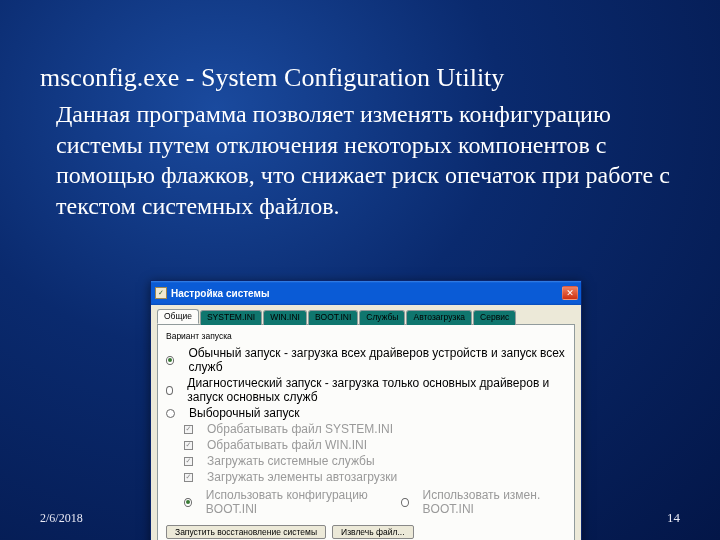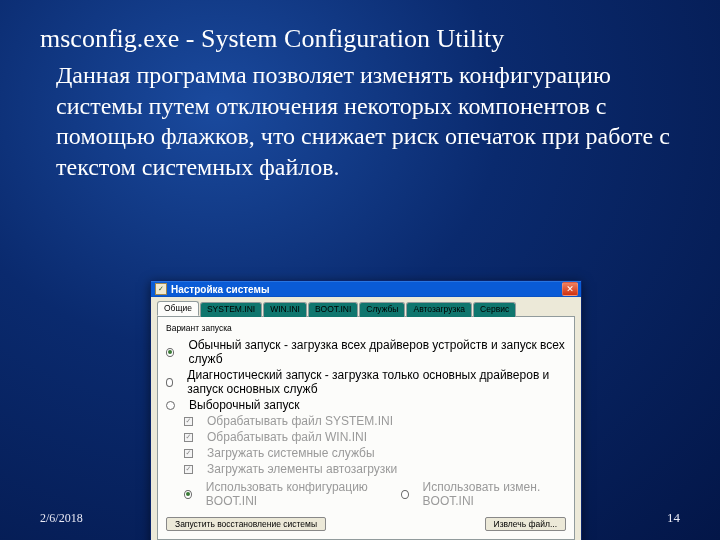--- a/index.html
+++ b/index.html
@@ -4,36 +4,36 @@
 <style>
   * { box-sizing: border-box; margin: 0; padding: 0; }
   body {
     width: 720px; height: 540px;
     background: radial-gradient(ellipse at 30% 20%, #1a4a9e 0%, #0a2a6e 40%, #031648 100%);
     font-family: Georgia, 'Times New Roman', serif;
     color: #fff;
     overflow: hidden;
     position: relative;
   }
-  .slide-text { padding: 24px 40px 0 40px; }
+  .slide-text { padding: 24px 40px 0 40px; margin-top: 39px; }
   .title { font-size: 26px; font-weight: normal; margin-bottom: 6px; }
   .body-text { font-size: 24px; line-height: 1.28; padding-left: 16px; }
 
   .dialog {
     position: absolute;
     left: 150px; top: 280px;
     width: 432px;
     font-family: Tahoma, Arial, sans-serif;
     font-size: 9px;
     box-shadow: 0 2px 10px rgba(0,0,0,0.5);
     border: 1px solid #0a246a;
   }
   .titlebar {
     background: linear-gradient(to bottom, #3b84e8 0%, #0a5bd6 8%, #0a5bd6 92%, #084bb8 100%);
-    height: 16px;
+    height: 24px;
     display: flex; align-items: center;
     padding: 0 3px 0 4px;
     color: #fff;
   }
   .titlebar-icon {
     width: 12px; height: 12px;
     background: #f0e8d0;
     border: 1px solid #a08850;
     margin-right: 4px;
     display: flex; align-items: center; justify-content: center;
@@ -94,21 +94,21 @@
   .checkbox {
     width: 9px; height: 9px;
     border: 1px solid #888; background: #f4f4f4;
     display: flex; align-items: center; justify-content: center;
     font-size: 7px; color: #888;
   }
   .checkbox.chk::after { content:"✓"; }
   .disabled { color: #9a9a9a; }
   .sub { margin-left: 18px; }
   .last-row { display:flex; gap:14px; margin-top:2px; }
-  .panel-btnrow { display:flex; justify-content:space-between; gap:15px; margin-top:8px; }
+  .panel-btnrow { display:flex; justify-content:flex-start; gap:6px; margin-top:8px; }
   .dlg-btn {
     background: #ece9d8;
     border: 1px solid #888;
     border-radius: 2px;
     padding: 1px 8px;
     font-size: 8.5px;
     min-width: 50px;
     text-align: center;
   }
   .bottom-btns {

